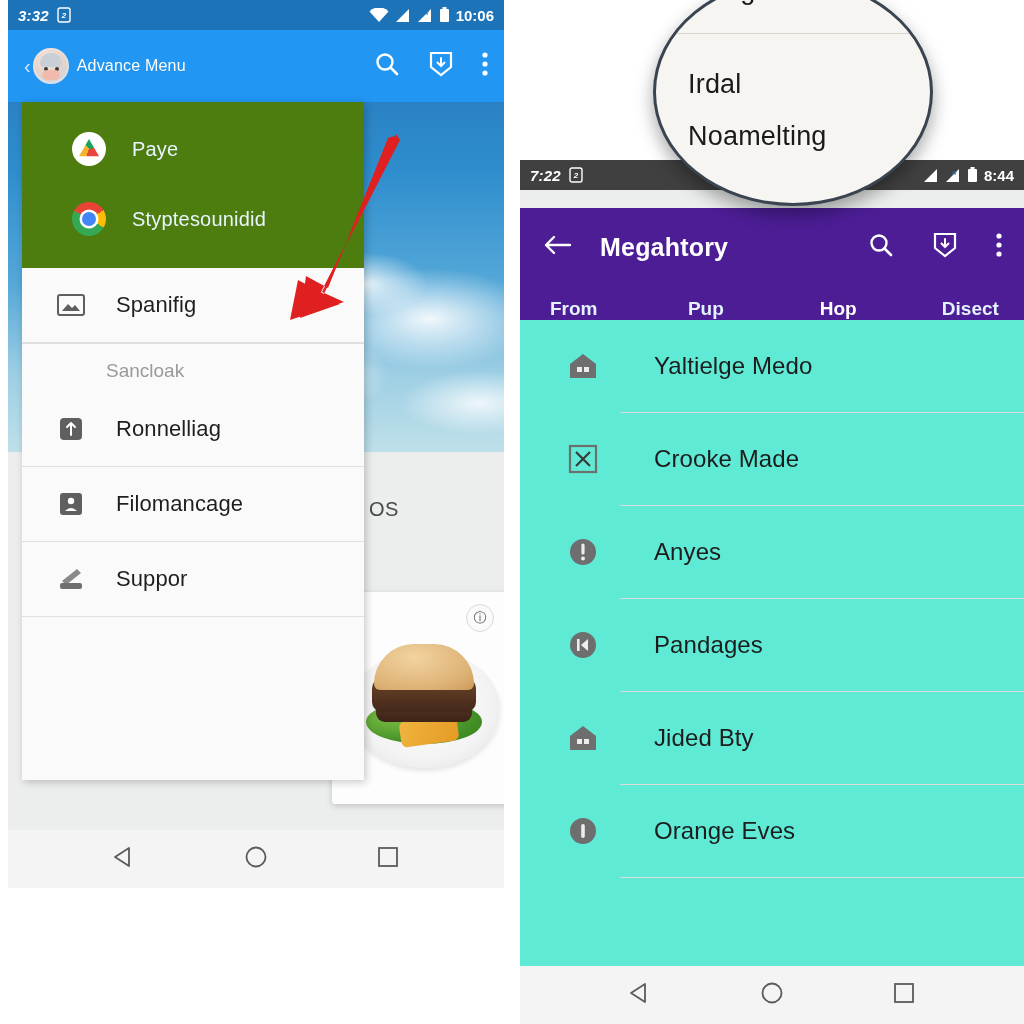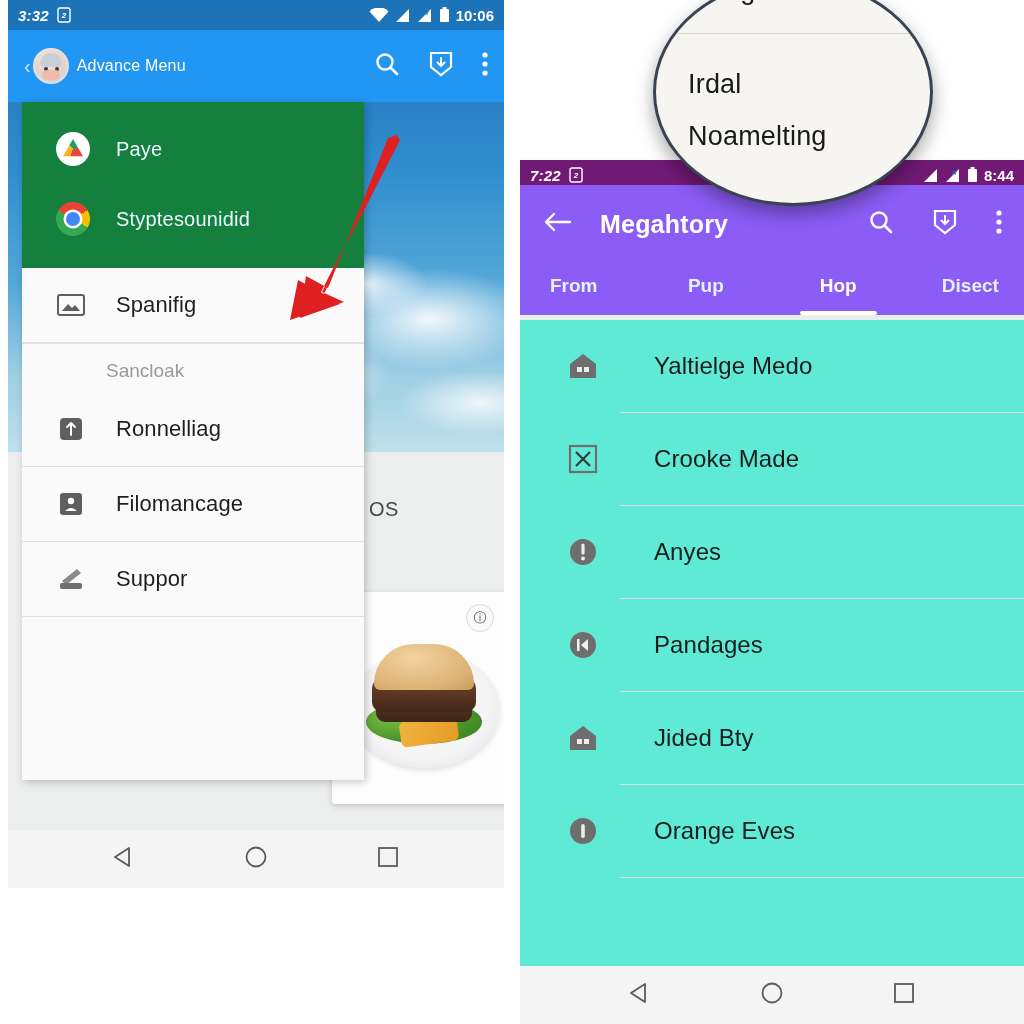--- a/index.html
+++ b/index.html
@@ -21,21 +21,21 @@
   .statusbar{
     position:absolute;left:0;top:0;right:0;height:30px;
     background:#1d73b8;
     color:#ffffff;
     display:flex;align-items:center;
     font-size:15px; font-weight:bold;
     font-style:italic;
     padding:0 10px;
     box-sizing:border-box;
   }
-  .statusbar.right-phone{ background:#701a75; }
+  .statusbar.right-phone{ background:#404040; }
   .sb-time{letter-spacing:0.2px;}
   .sb-left{display:flex;align-items:center;gap:8px;}
   .sb-right{margin-left:auto;display:flex;align-items:center;gap:6px;}
   .sb-icon{display:inline-flex;align-items:center;}
   .sb-clock{font-size:15px;font-weight:bold;font-style:normal;letter-spacing:0px;}
 
   .appbar{
     position:absolute;left:0;top:30px;right:0;height:72px;
     background:#2196f3;
     display:flex;align-items:center;
@@ -138,21 +138,21 @@
   }
 
   
   .drawer{
     position:absolute;left:14px;top:102px;width:342px;height:678px;
     background:#fafafa;
     box-shadow:2px 2px 8px rgba(0,0,0,.22);
     overflow:hidden;
   }
   .drawer-head{
-    background:#15803d;padding:12px 0 14px 0;
+    background:#4d7c0f;padding:12px 0 14px 16px;
   }
   .acct-row{
     display:flex;align-items:center;height:70px;padding-left:34px;cursor:default;
   }
   .acct-icon{width:34px;height:34px;border-radius:50%;flex:0 0 auto;position:relative;overflow:hidden;background:#fff;}
   .icon-drive{
     background:#fff;
   }
   .icon-drive:after{
     content:"";position:absolute;left:7px;top:7px;width:20px;height:20px;border-radius:3px;
@@ -194,21 +194,21 @@
     position:absolute;left:268px;top:128px;width:130px;height:195px;
     pointer-events:none;
   }
 
   
   .phone-right{
     position:absolute;left:520px;top:160px;width:504px;height:864px;
     background:#eceded;overflow:hidden;
   }
   .r-appbar{
-    position:absolute;left:0;top:25px;right:0;height:130px;background:#8b5cf6;color:#fff;
+    position:absolute;left:0;top:48px;right:0;height:130px;background:#4c1d95;color:#fff;
   }
   .r-appbar-top{
     display:flex;align-items:center;height:78px;padding:0 22px;box-sizing:border-box;
   }
   .r-title{font-size:25px;font-weight:bold;margin-left:28px;letter-spacing:.2px;}
   .r-actions{margin-left:auto;display:flex;align-items:center;gap:38px;}
   .r-tabs{
     display:flex;align-items:flex-end;height:52px;gap:25px;
   }
   .r-tab{

